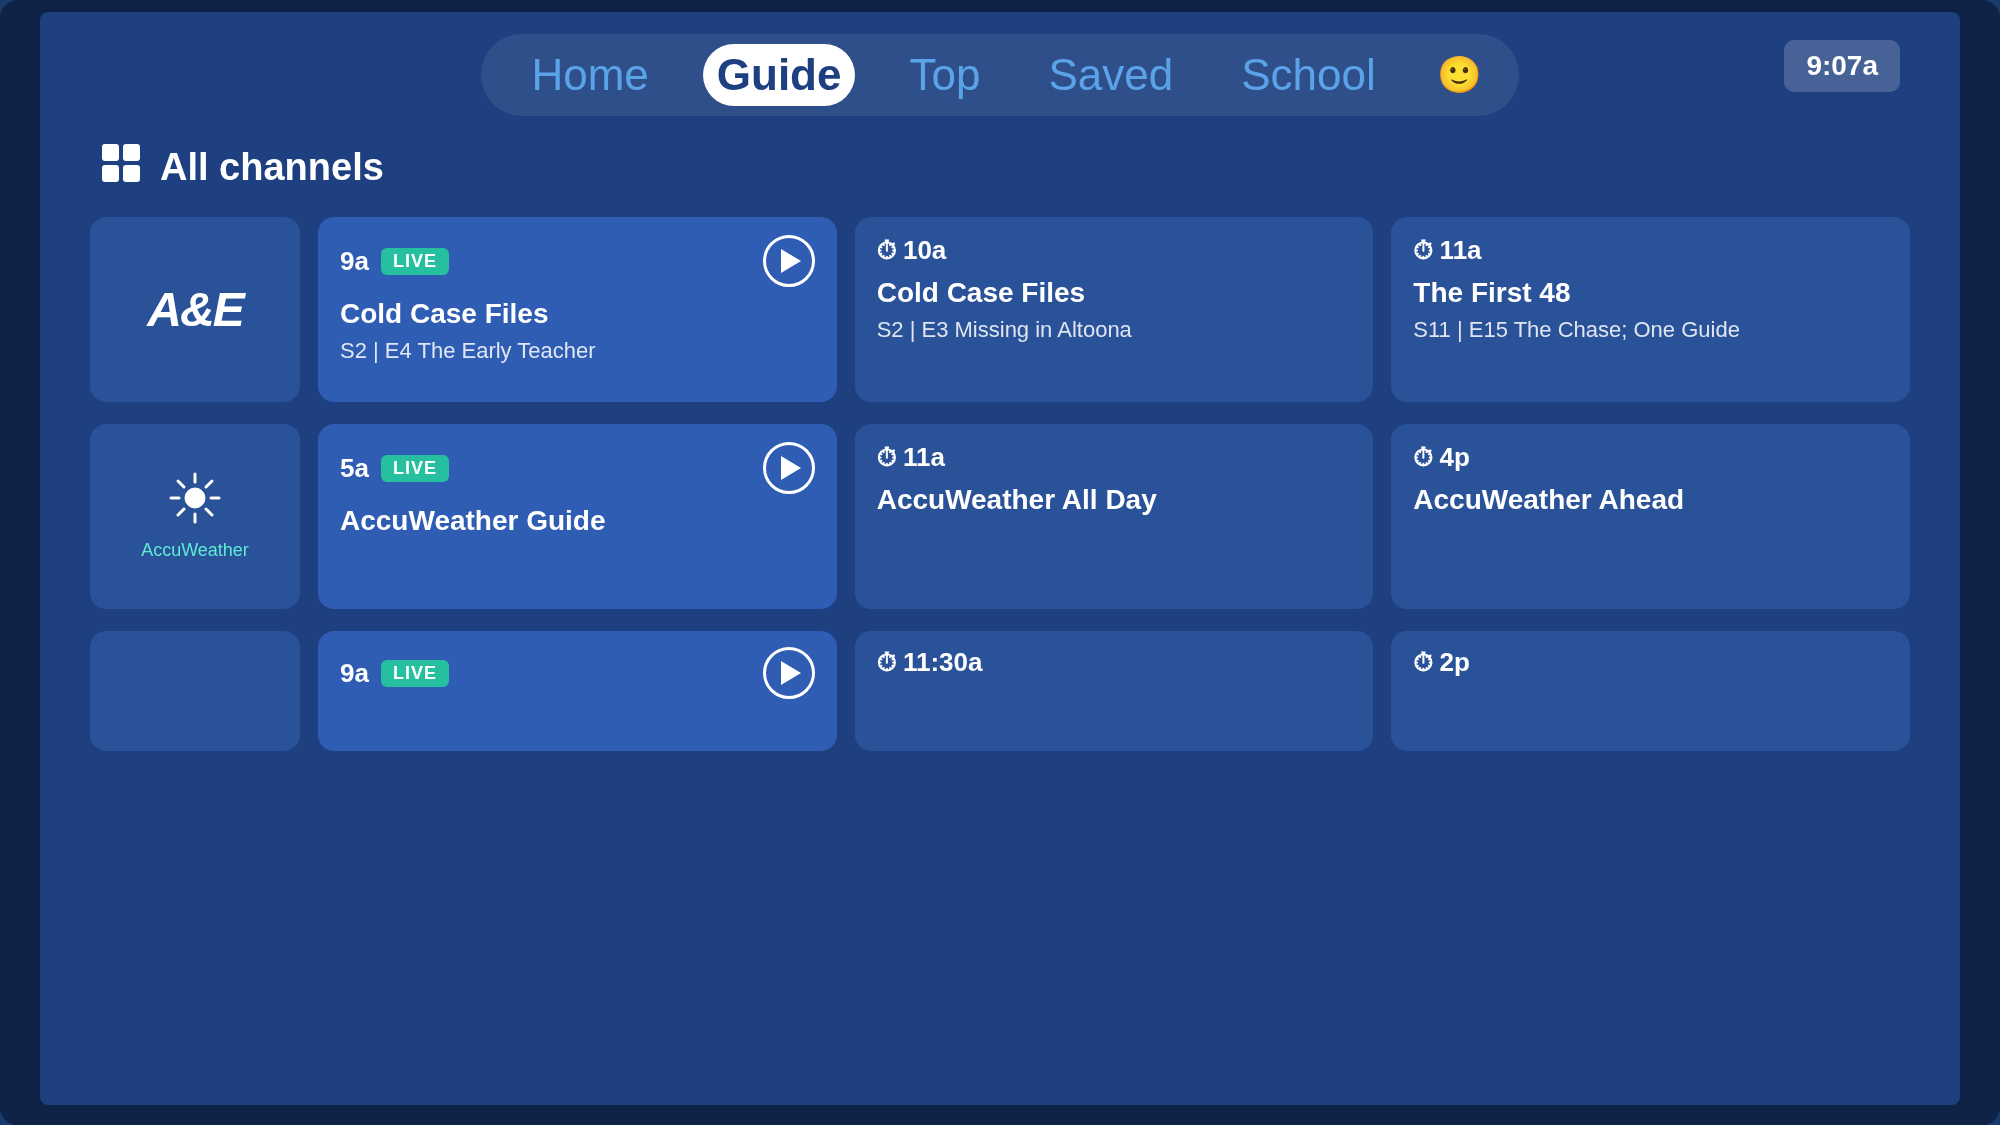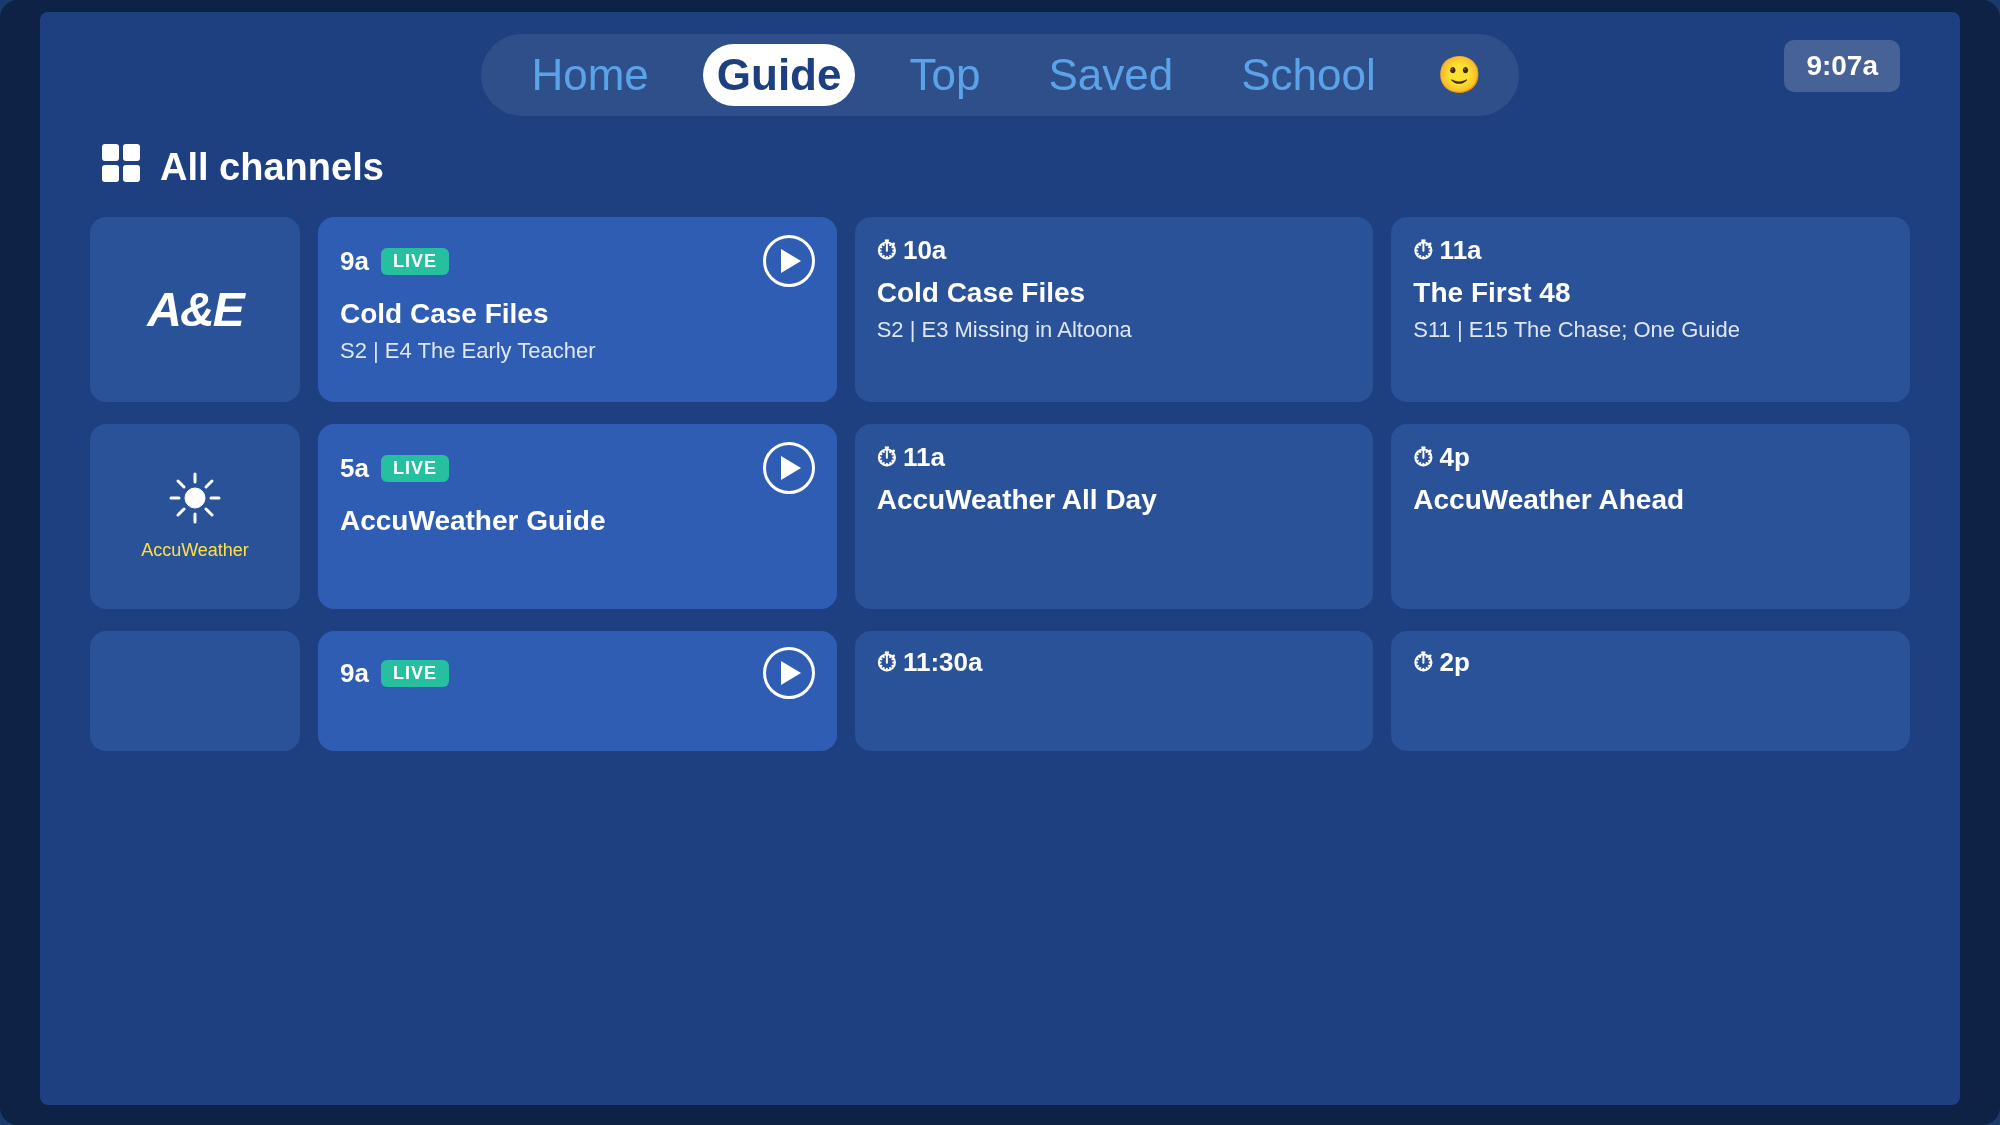--- a/index.html
+++ b/index.html
@@ -141,21 +141,21 @@
     .channel-logo-text.ae {
       font-size: 48px;
     }
 
     .accuweather-icon {
       font-size: 44px;
       color: white;
     }
 
     .accuweather-label {
-      color: #fde047;
+      color: #5eead4;
       font-size: 18px;
       font-weight: 500;
     }
 
     
     .program-card {
       background: #2a5299;
       border-radius: 16px;
       padding: 18px 22px;
       position: relative;

